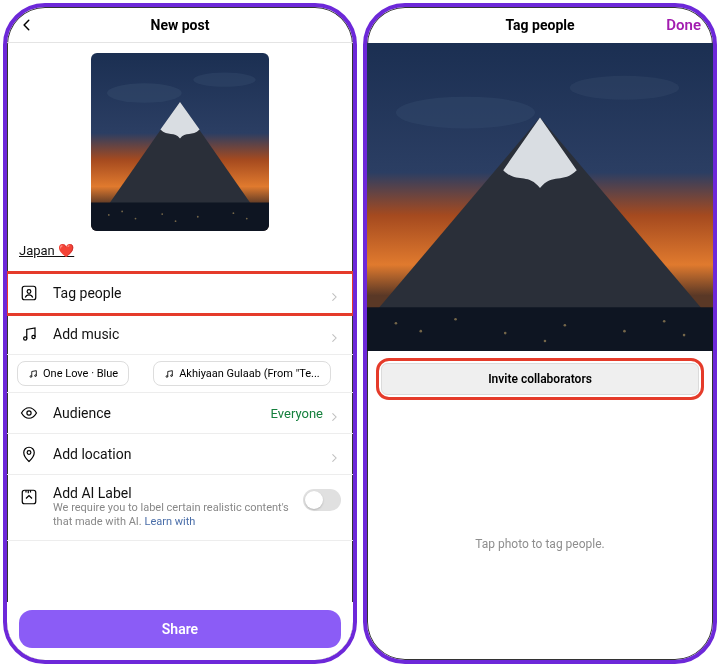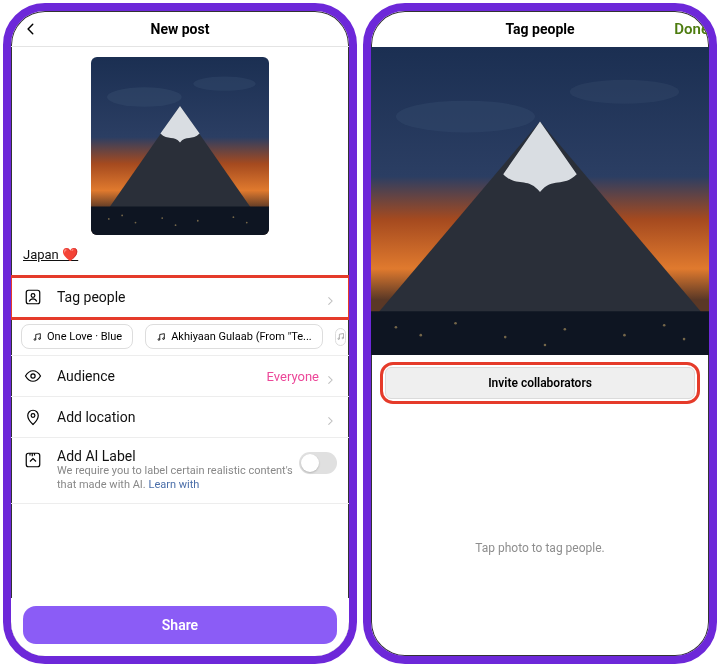--- a/index.html
+++ b/index.html
@@ -1,38 +1,38 @@
 <!DOCTYPE html>
 <html><head>
 <meta charset="utf-8">
 <style>
   * { box-sizing: border-box; margin: 0; padding: 0; font-family: -apple-system, BlinkMacSystemFont, "Segoe UI", Roboto, Helvetica, Arial, sans-serif; }
   body { width: 720px; height: 664px; background: #fff; overflow: hidden; }
   .wrap { display:flex; width:720px; height:664px; }
   .phone { position:relative; flex:0 0 360px; height:664px; }
-  .frame { position:absolute; left:3px; top:3px; right:3px; bottom:0; border:8px solid #6d28d9; border-radius:42px; overflow:hidden; background:#fff; box-shadow: inset 0 0 0 1px #333; }
+  .frame { position:absolute; left:3px; top:3px; right:3px; bottom:0; border:4px solid #6d28d9; border-radius:42px; overflow:hidden; background:#fff; box-shadow: inset 0 0 0 1px #333; }
   .screen { position:absolute; inset:0; display:flex; flex-direction:column; }
   
   .hdr { height:36px; display:flex; align-items:center; justify-content:center; position:relative; border-bottom:1px solid #e4e4e4; }
   .hdr-title { font-weight:700; font-size:14px; color:#000; }
   .hdr-back { position:absolute; left:10px; top:8px; width:20px; height:20px; display:flex; align-items:center; justify-content:center; cursor:pointer; }
-  .hdr-right { position:absolute; right:0; top:9px; font-size:15px; font-weight:600; color:#4d7c0f; cursor:pointer; }
+  .hdr-right { position:absolute; right:12px; top:9px; font-size:15px; font-weight:600; color:#a21caf; cursor:pointer; }
   
   .preview-wrap { display:flex; justify-content:center; padding:10px 0 6px 0; }
   .preview { width:178px; height:178px; border-radius:6px; overflow:hidden; }
   .caption { padding:6px 12px 14px 12px; font-size:13px; color:#111;text-decoration:underline; }
   .rowlist { border-top:1px solid #e4e4e4; }
   .row { display:flex; align-items:center; padding:10px 12px; border-bottom:1px solid #ededed; min-height:40px; cursor:pointer; }
   .row:last-child{border-bottom:none;}
   .row .ricon { width:20px; height:20px; flex:0 0 20px; margin-right:14px; display:flex; align-items:center; justify-content:center; }
   .row .rlabel { flex:1; font-size:14px; color:#111; }
-  .row .rval { font-size:13px; color:#ec4899; margin-right:6px; }
+  .row .rval { font-size:13px; color:#15803d; margin-right:6px; }
   .row .chev { flex:0 0 12px; width:12px; height:12px; }
   .highlight { outline:3px solid #e53b2a; outline-offset:-1px; }
-  .chips { display:flex; gap:12px; padding:6px 10px 6px 10px; border-bottom:1px solid #ededed; align-items:center; }
+  .chips { display:flex; gap:24px; padding:6px 10px 6px 10px; border-bottom:1px solid #ededed; align-items:center; }
   .chip { display:flex; align-items:center; gap:5px; padding:5px 10px; border:1px solid #ddd; border-radius:8px; font-size:11px; cursor:pointer; white-space:nowrap; }
   .chip svg{flex:0 0 10px;}
   .chip-extra { width:18px; height:18px; border:1px solid #ddd; border-radius:6px; display:flex; align-items:center; justify-content:center; cursor:pointer;}
   .ai-row { display:flex; align-items:flex-start; padding:10px 12px 10px 12px; border-bottom:1px solid #ededed; }
   .ai-row .ricon{width:20px;height:20px;flex:0 0 20px;margin-right:14px;margin-top:2px;display:flex;align-items:center;justify-content:center;}
   .ai-text { flex:1; }
   .ai-text .t1{font-size:14px;color:#111;}
   .ai-text .t2{font-size:11px;color:#888;line-height:1.3;}
   .ai-text .t2 a{color:#4a6ea9;text-decoration:none;}
   .toggle { width:38px; height:22px; background:#e0e0e0; border-radius:11px; position:relative; flex:0 0 38px; margin-top:4px; cursor:pointer;}
@@ -110,20 +110,35 @@
             </svg>
           </span>
           <span class="rlabel">Tag people</span>
           <span class="chev">
             <svg width="10" height="10" viewBox="0 0 24 24">
                   <path d="M9 4l8 8-8 8" stroke="#bfbfbf" stroke-width="2.5" fill="none" stroke-linecap="round"></path>
                 </svg>
           </span>
         </div>
 
+        <div class="row">
+          <span class="ricon">
+            <svg width="18" height="18" viewBox="0 0 24 24" fill="none" stroke="#000" stroke-width="1.6">
+              <path d="M9 18V6l11-2v12"></path>
+                  <circle cx="7" cy="18" r="2.2"></circle>
+                  <circle cx="18" cy="16" r="2.2"></circle>
+            </svg>
+          </span>
+          <span class="rlabel">Add music</span>
+          <span class="chev">
+            <svg width="10" height="10" viewBox="0 0 24 24">
+                  <path d="M9 4l8 8-8 8" stroke="#bfbfbf" stroke-width="2.5" fill="none" stroke-linecap="round"></path>
+                </svg>
+          </span>
+        </div>
 
         <div class="chips">
           <div class="chip">
             <svg width="10" height="10" viewBox="0 0 24 24" fill="none" stroke="#000" stroke-width="2">
                   <path d="M9 18V6l11-2v12"></path>
                   <circle cx="7" cy="18" r="2"></circle>
                   <circle cx="18" cy="16" r="2"></circle>
                 </svg>
             <span>One Love · Blue</span>
           </div>

